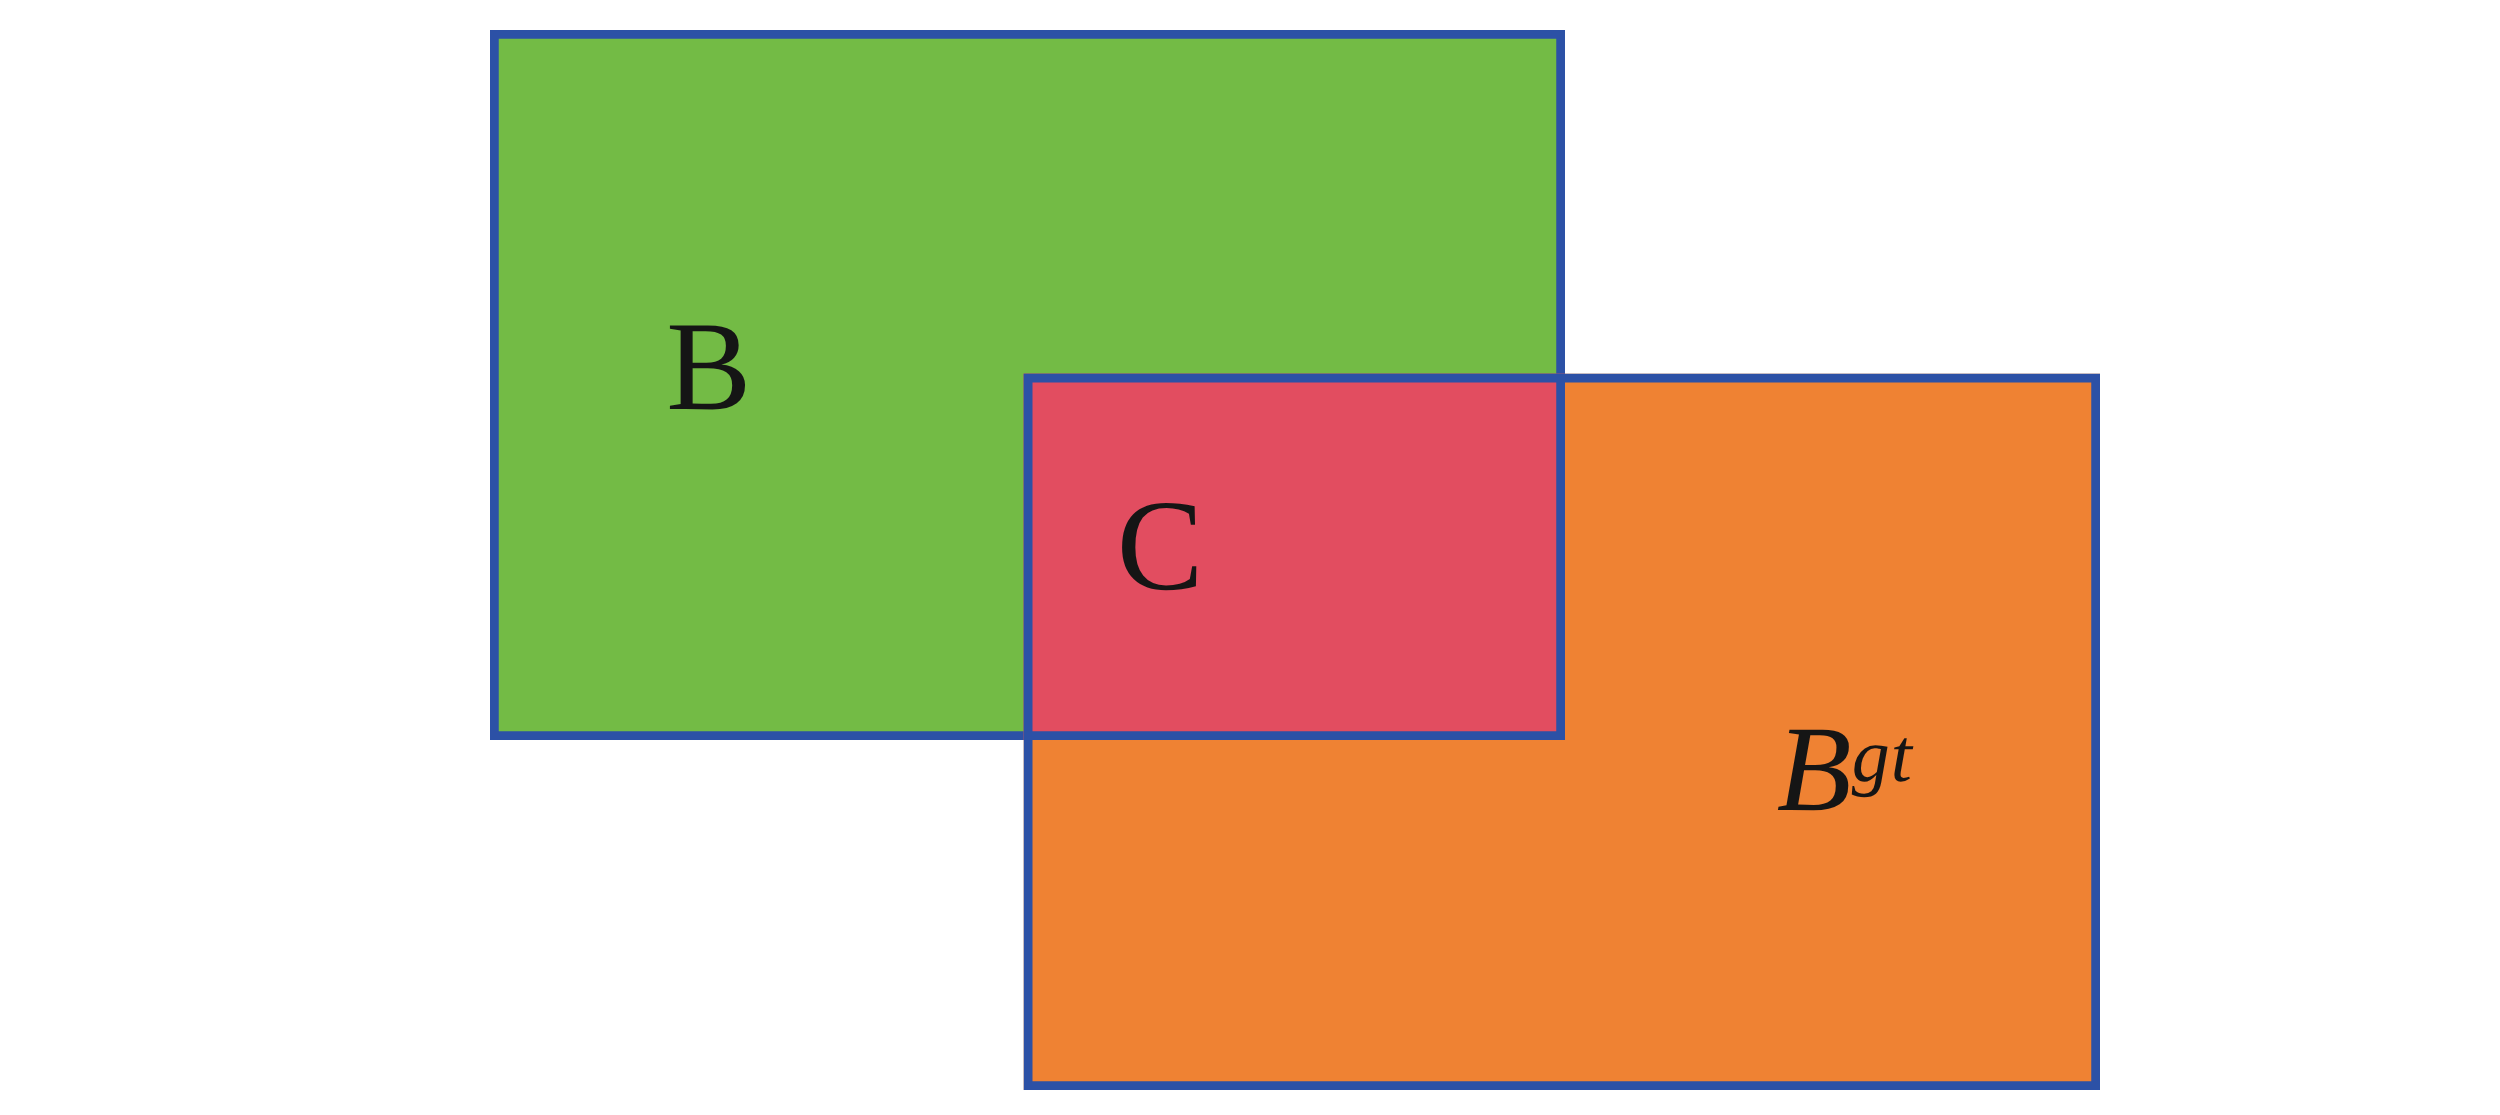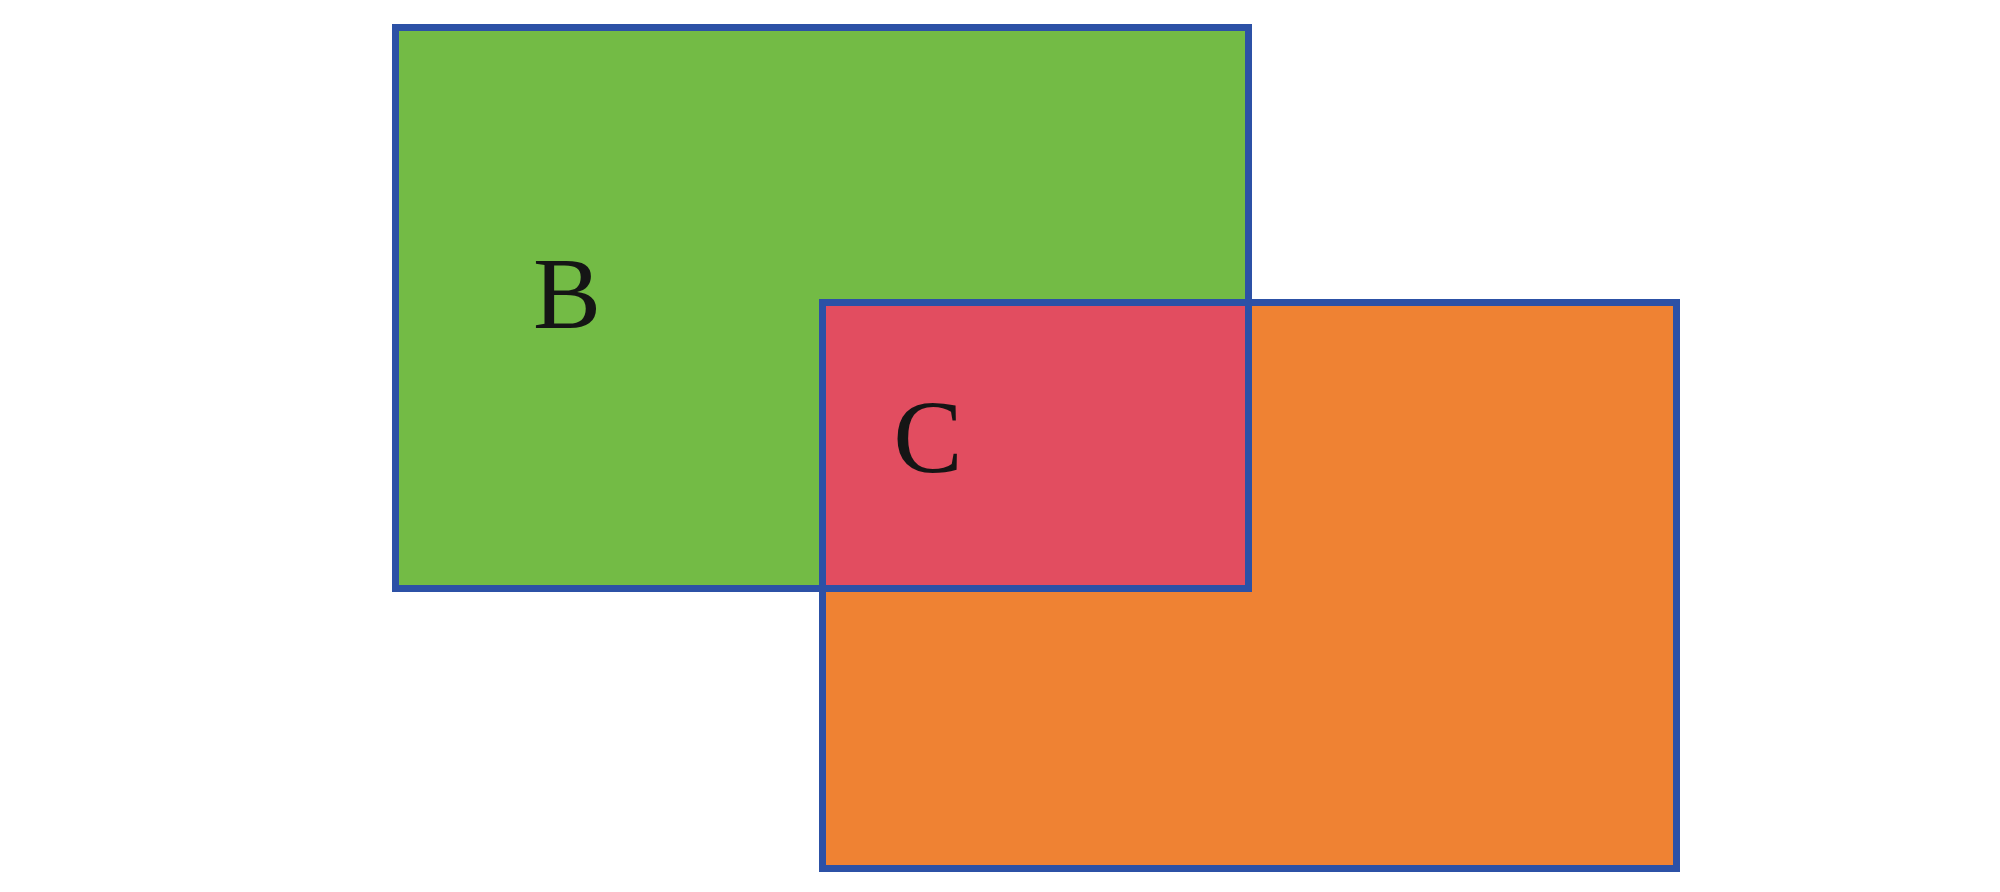--- a/index.html
+++ b/index.html
@@ -103,14 +103,15 @@
   <div class="rect rect-b"></div>
 
   <div class="rect rect-bgt"></div>
 
   <div class="rect rect-c"></div>
 
   <div class="label label-b">B</div>
 
   <div class="label label-c">C</div>
 
+  <div class="label label-bgt"><span class="base">B</span><sup class="sup">gt</sup></div>
 
 </div>
 
 </body></html>

